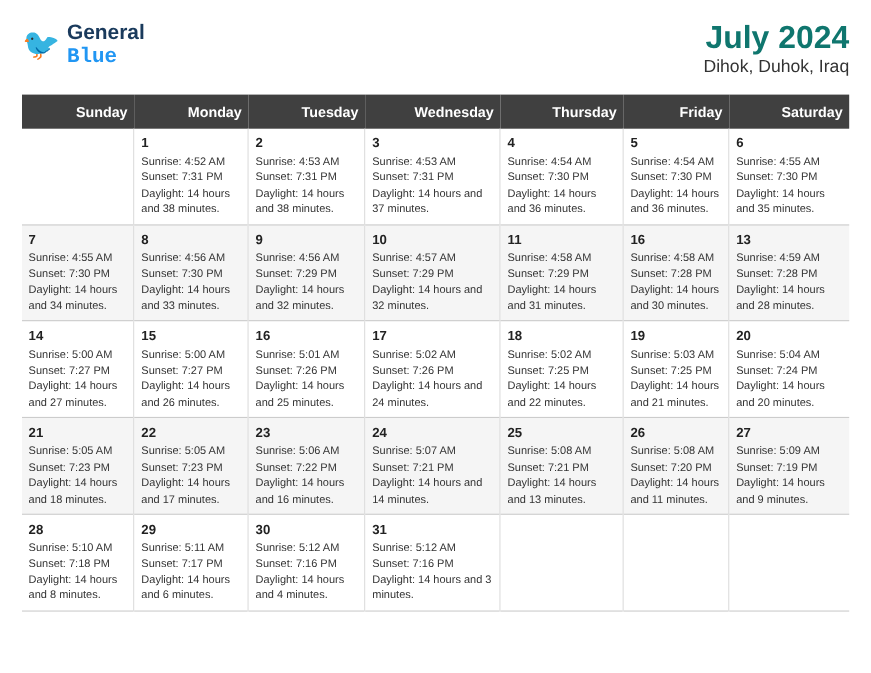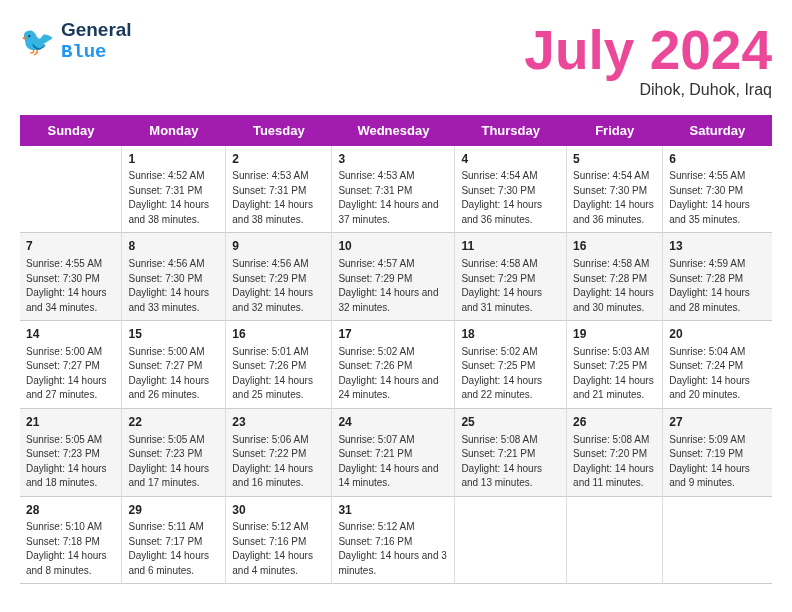--- a/index.html
+++ b/index.html
@@ -32,39 +32,39 @@
       font-family: Liberation Mono, monospace;
     }
     .logo-bird {
       color: #2196f3;
       font-size: 28px;
     }
     .title-section {
       text-align: right;
     }
     .month-year {
-      font-size: 55px;
+      font-size: 29px;
       font-weight: bold;
-      color: #ec4899;
+      color: #0f766e;
       line-height: 1.1;
     }
     .location {
       font-size: 16px;
       color: #333;
     }
     table {
       width: 100%;
       border-collapse: collapse;
       font-size: 11px;
     }
     thead tr th {
-      background-color: #a21caf;
+      background-color: #404040;
       color: #fff;
       padding: 8px 6px;
-      text-align: center;
+      text-align: right;
       font-size: 13px;
       font-weight: bold;
     }
     tbody tr {
       border-bottom: 1px solid #ccc;
     }
     tbody tr:nth-child(even) {
       background-color: #f5f5f5;
     }
     tbody td {

